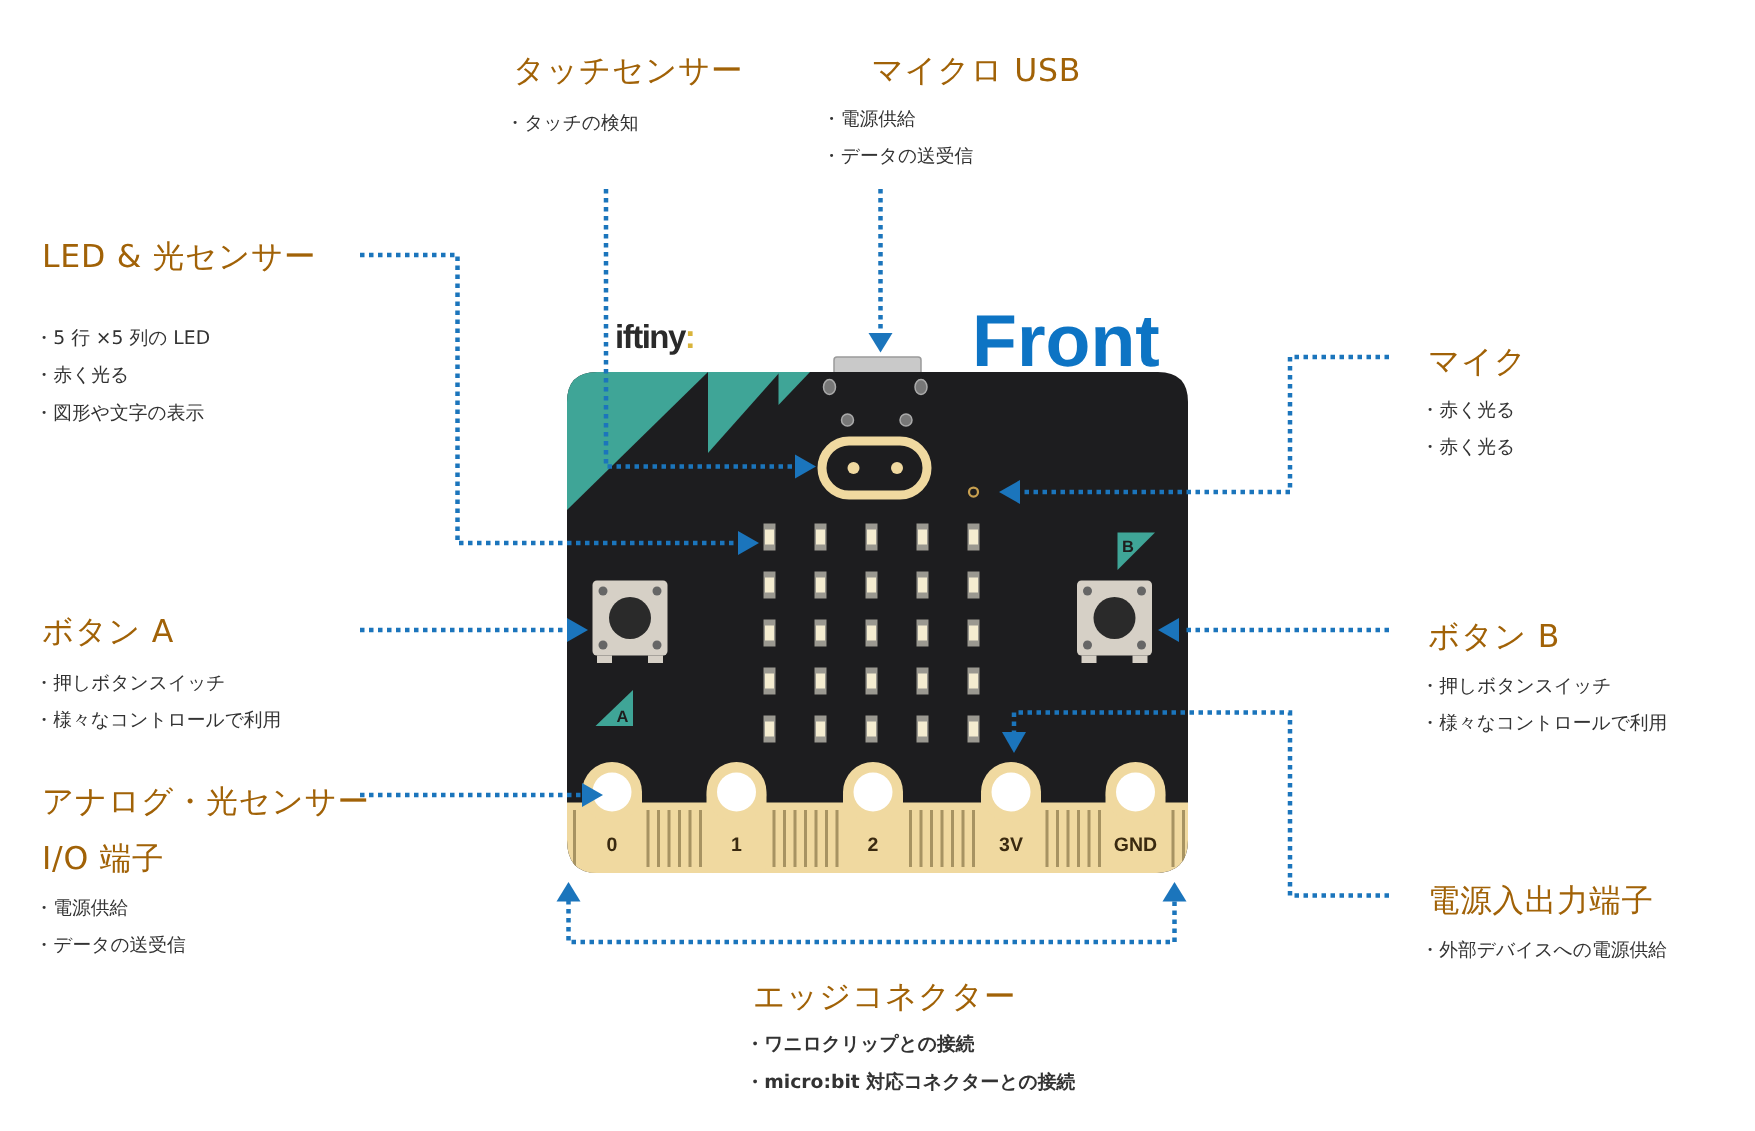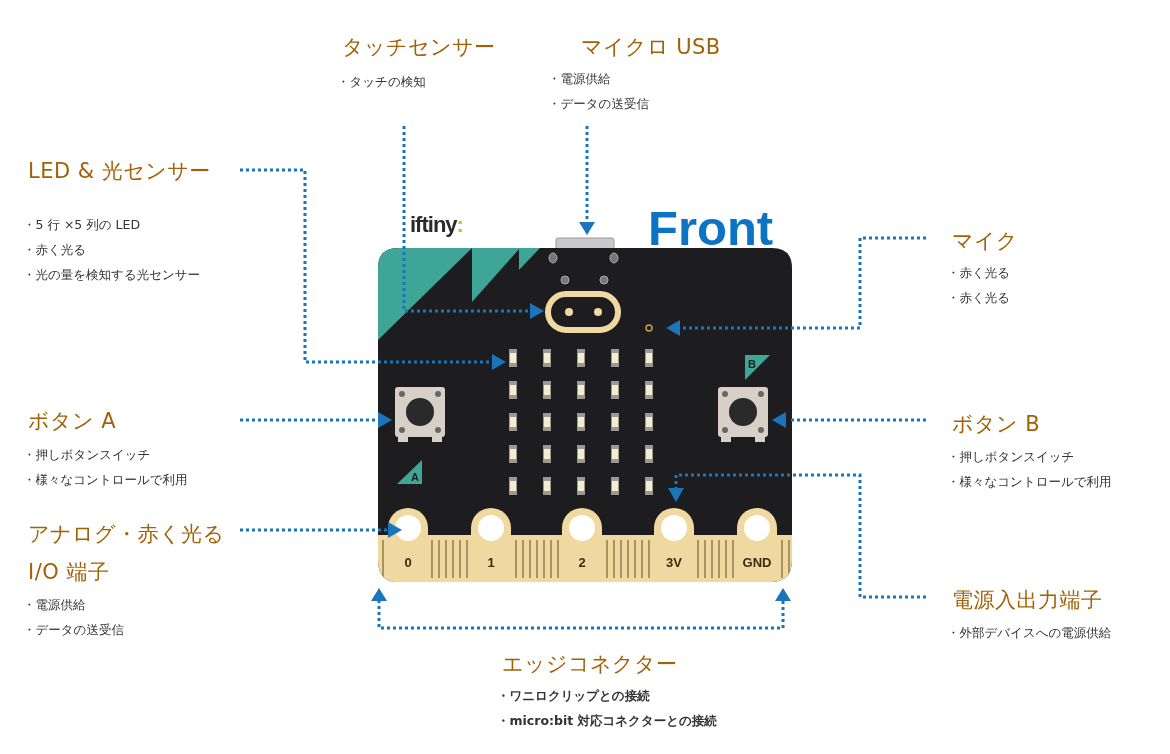--- a/index.html
+++ b/index.html
@@ -251,42 +251,42 @@
 <div class="title" style="left:553px;top:33px;margin-left:28px;">マイクロ USB</div>
 <div class="bullets" style="left:548px;top:66px;">
   <div>電源供給</div>
   <div>データの送受信</div>
 </div>
 
 <div class="title" style="left:28px;top:157px;">LED &amp; 光センサー</div>
 <div class="bullets" style="left:23px;top:192px;margin-top:20px;">
   <div>5 行 ×5 列の LED</div>
   <div>赤く光る</div>
-  <div>光の量を検知する光センサー</div>
+  <div>図形や文字の表示</div>
 </div>
 
 <div class="title" style="left:952px;top:227px;">マイク</div>
 <div class="bullets" style="left:947px;top:260px;">
   <div>赤く光る</div>
   <div>赤く光る</div>
 </div>
 
 <div class="title" style="left:28px;top:407px;">ボタン A</div>
 <div class="bullets" style="left:23px;top:442px;">
   <div>押しボタンスイッチ</div>
   <div>様々なコントロールで利用</div>
 </div>
 
 <div class="title" style="left:952px;top:410px;">ボタン B</div>
 <div class="bullets" style="left:947px;top:444px;">
   <div>押しボタンスイッチ</div>
   <div>様々なコントロールで利用</div>
 </div>
 
-<div class="title" style="left:28px;top:520px;">アナログ・赤く光る</div>
+<div class="title" style="left:28px;top:520px;">アナログ・光センサー</div>
 <div class="title" style="left:28px;top:558px;">I/O 端子</div>
 <div class="bullets" style="left:23px;top:592px;">
   <div>電源供給</div>
   <div>データの送受信</div>
 </div>
 
 <div class="title" style="left:952px;top:586px;">電源入出力端子</div>
 <div class="bullets" style="left:947px;top:620px;">
   <div>外部デバイスへの電源供給</div>
 </div>

